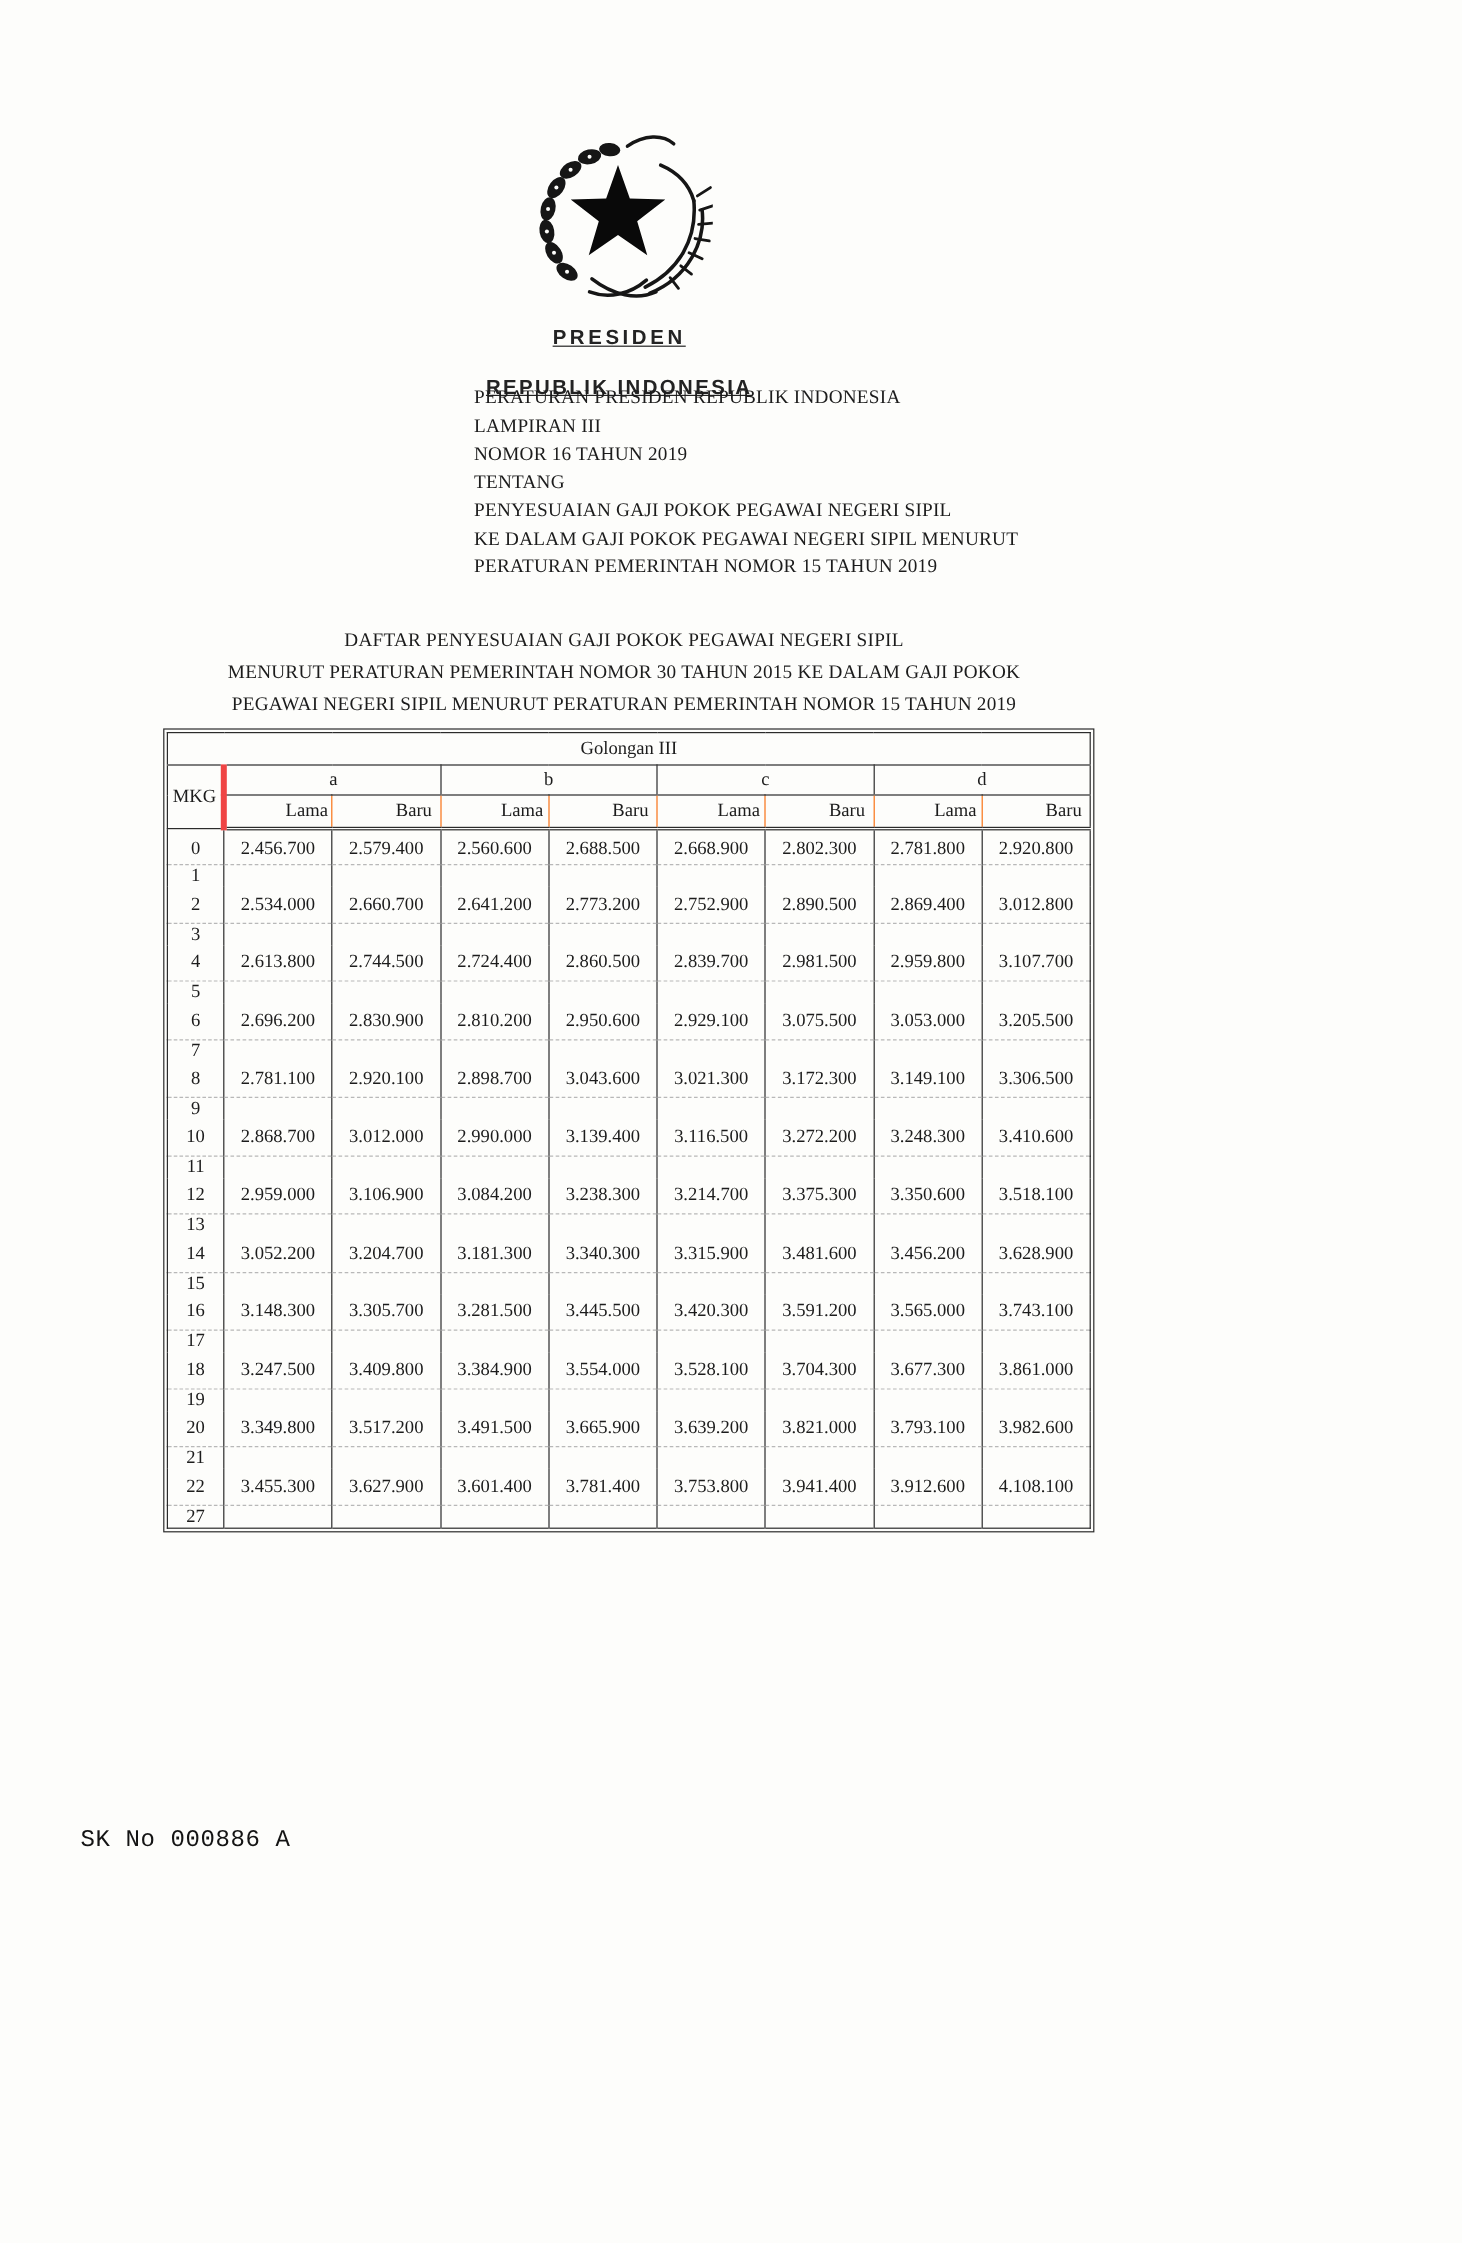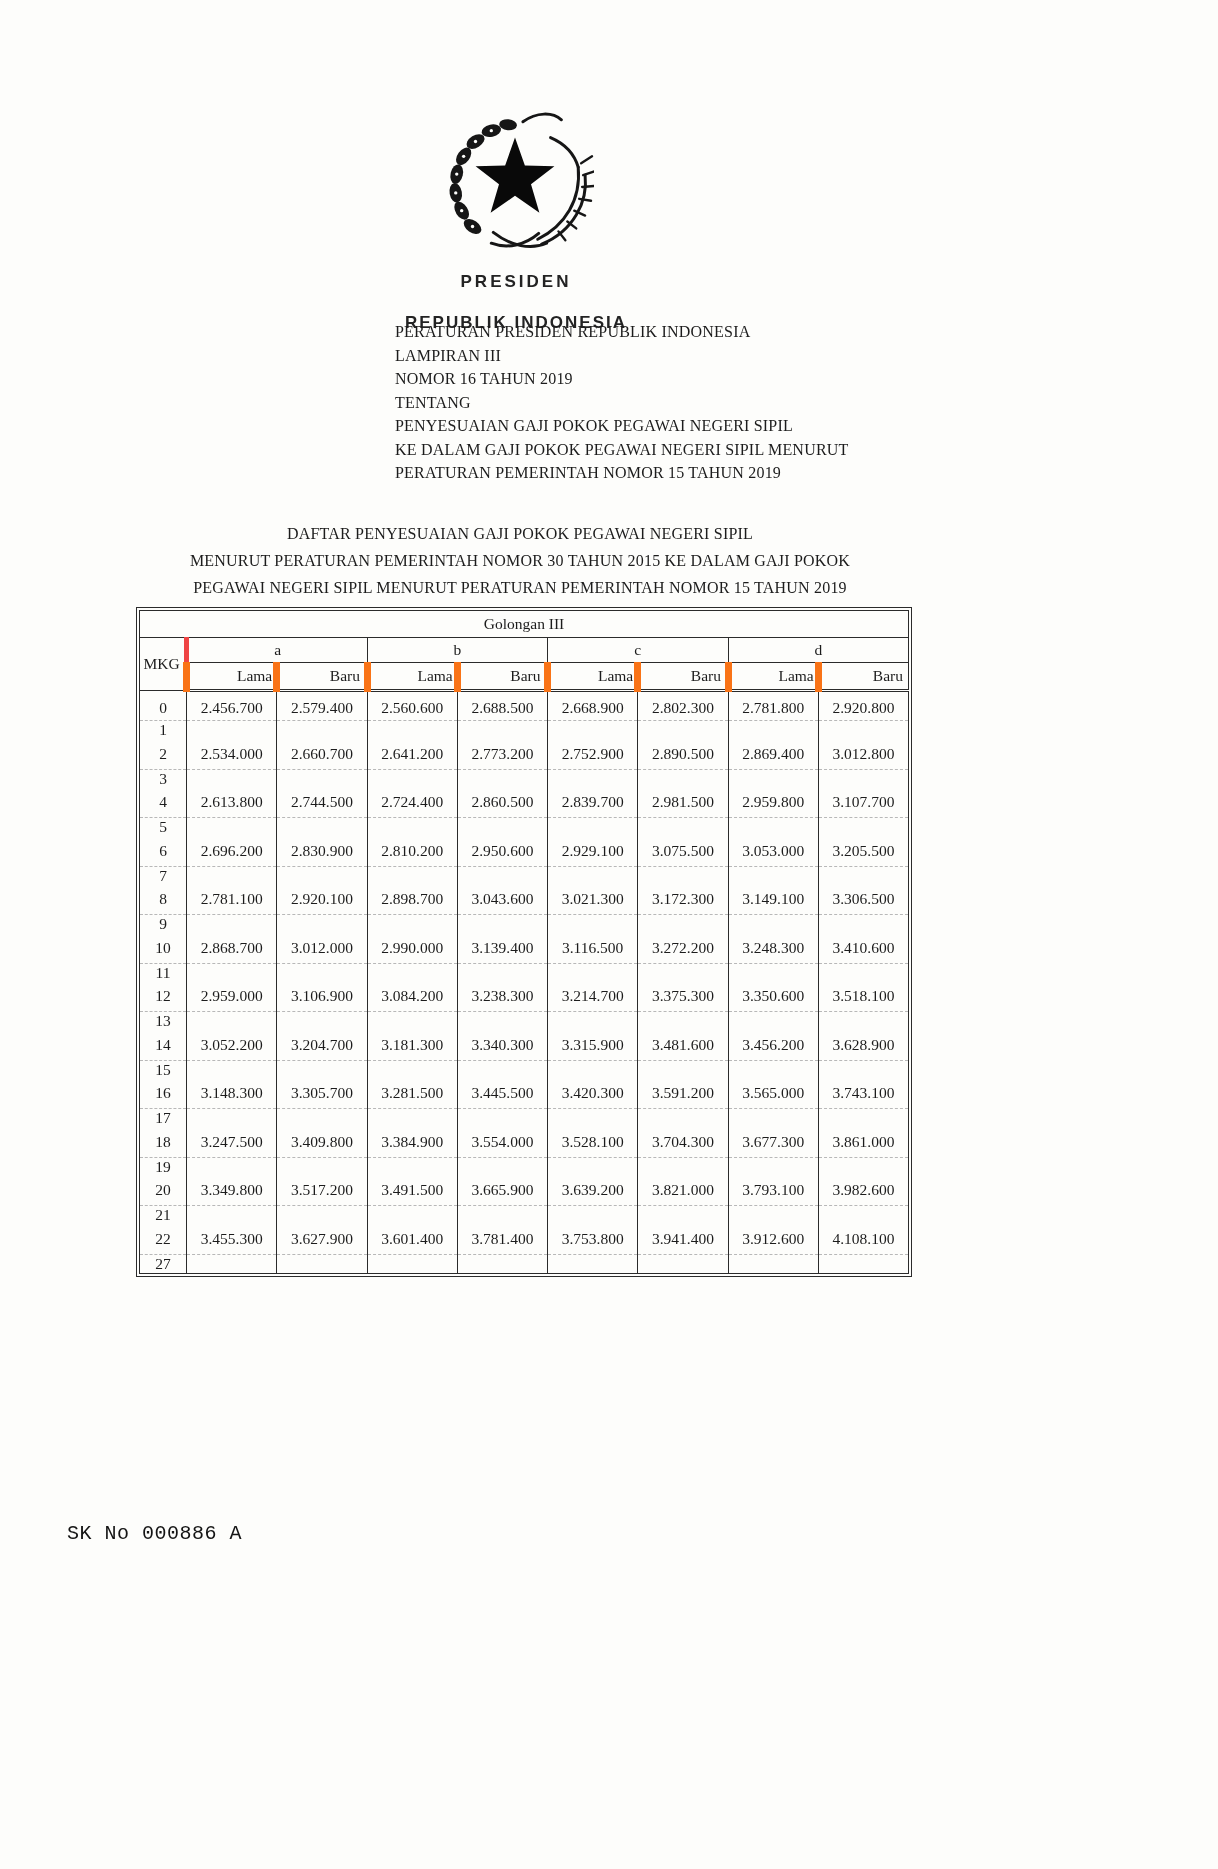--- a/index.html
+++ b/index.html
@@ -23,20 +23,21 @@
   }
   .letterhead {
     position: absolute;
     top: 272px;
     left: 0;
     width: 1032px;
     text-align: center;
     font-family: "Liberation Sans", sans-serif;
     font-weight: bold;
     color: #232323;
+    text-decoration: underline;
   }
   .letterhead .l1 { font-size: 17px; letter-spacing: 3px; }
   .letterhead .l2 { font-size: 17px; letter-spacing: 2px; margin-top: 21px; }
   .lampiran {
     position: absolute;
     top: 320px;
     left: 395px;
     font-size: 16px;
     line-height: 23.5px;
     letter-spacing: 0.2px;
@@ -83,21 +84,21 @@
   .gtable .mkg-head {
     border-right: 5px solid #ef4444;
     border-bottom: 3px double #2b2b2b;
     text-align: center;
     vertical-align: middle;
     margin-left: 37px;
   }
   .gtable .sub-row th {
     height: 26px;
     text-align: center;
-    border-left: 7px solid #f97316;
+    border-left: 1px solid #f97316;
     border-bottom: 3px double #2b2b2b;
     padding-left: 46px;
   }
   .gtable tbody td {
     border-left: 1px solid #2b2b2b;
     border-top: none;
     border-bottom: none;
     text-align: center;
     vertical-align: middle;
   }

